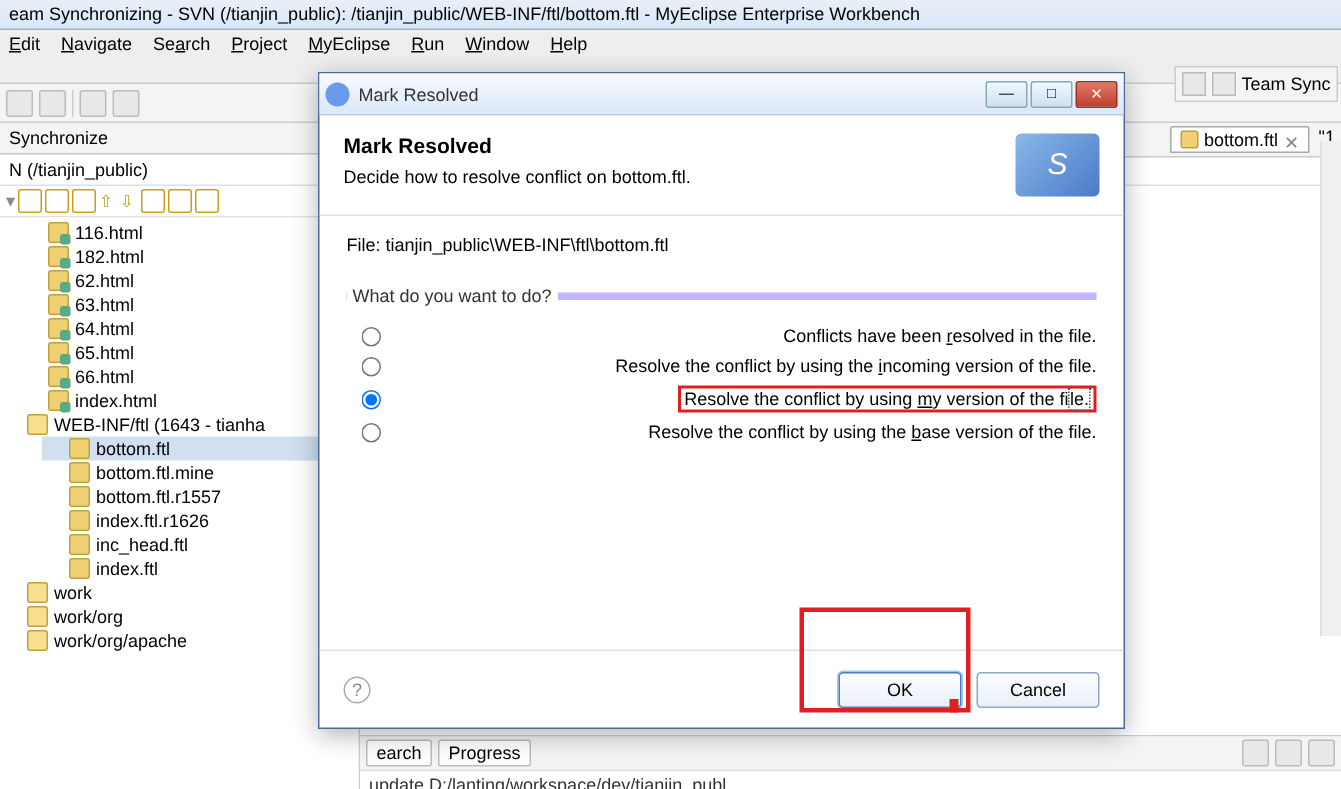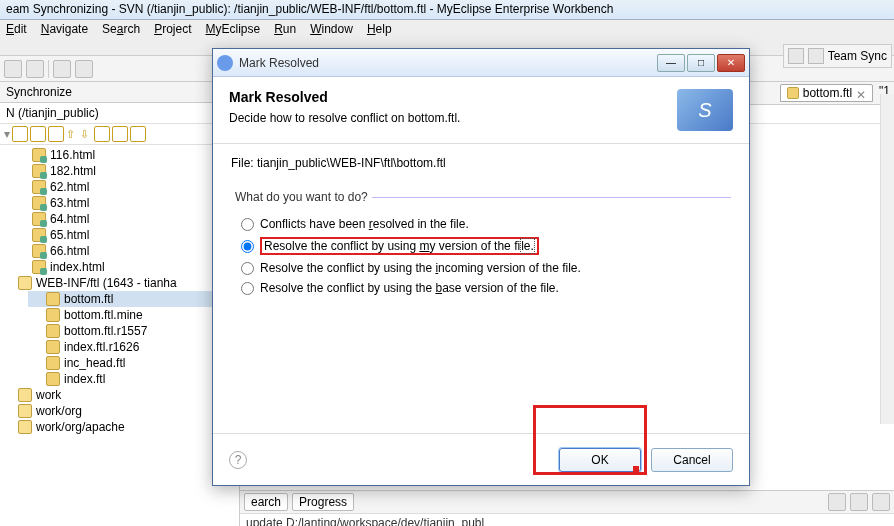--- a/index.html
+++ b/index.html
@@ -47,23 +47,23 @@
 .dlg-title-text { flex:1; color:#333;}
 .dlg-winbtns { display:flex; gap:2px;}
 .winbtn { width:28px; height:18px; border:1px solid #8aa; background:linear-gradient(#f0f8ff,#d0e0f0); border-radius:2px; display:flex; align-items:center; justify-content:center; font-size:10px;}
 .winbtn.close { background:linear-gradient(#e07a6a,#c04030); border-color:#a03020; color:#fff;}
 .dlg-header { display:flex; padding:12px 16px; border-bottom:1px solid #ddd; gap: 10px;}
 .dlg-header-text { flex:1;}
 .dlg-header h2 { font-size:14px; font-weight:bold; margin-bottom:6px;}
 .dlg-header-icon { width:56px;height:42px; background:linear-gradient(135deg,#8ab8e8,#4a7ac8); border-radius:4px; font-style:italic; color:#fff; display:flex; align-items:center; justify-content:center; font-size:20px;}
 .dlg-body { flex:1; padding:12px 18px; }
 .dlg-file { margin-bottom:14px;}
-.dlg-group { border:none; border-top:1px solid #c4b5fd; padding:10px 0 0 0; margin-top:20px;}
+.dlg-group { border:none; border-top:5px solid #c4b5fd; padding:10px 0 0 0; margin-top:20px;}
 .dlg-group legend { padding:0 4px; color:#333;}
-.dlg-radio { display:flex; align-items:center; gap:6px; padding:3px 0 3px 10px;}
+.dlg-radio { display:flex; align-items:center; gap:6px; padding:3px 0 3px 10px;justify-content:space-between;}
 .dlg-radio input { margin:0;}
 .hl-red { border:2px solid #e02020; padding:0 2px; display:inline-block;}
 .dlg-footer { height:52px; border-top:1px solid #ddd; display:flex; align-items:center; padding:0 16px; gap: 10px;}
 .help-ic { width:18px;height:18px; border:1px solid #aaa; border-radius:50%; color:#888; display:flex; align-items:center; justify-content:center;}
 .dlg-footer .spacer { flex:1;}
 .btn { min-width:82px; height:24px; border:1px solid #8aa8c8; background:linear-gradient(#fdfdfd,#e8f0f8); border-radius:3px; cursor:default;}
 .btn.default { border:1px solid #4a7ac8; box-shadow:0 0 0 1px #a0c8f0;}
 .red-box-ok { position:absolute; border:3px solid #e02020; left:533px; top:405px; width:114px; height:70px; pointer-events:none;}
 .red-sq { position:absolute; left:633px; top:466px; width:6px; height:9px; background:#e02020;}
 .perspective { position:absolute; right:2px; top:44px; height:24px; display:flex; align-items:center; gap:4px; padding:0 4px; background:#f4f4f4; border:1px solid #ccc;}
@@ -248,26 +248,26 @@
   </div>
   <div class="dlg-body">
     <div class="dlg-file">File: tianjin_public\WEB-INF\ftl\bottom.ftl</div>
     <fieldset class="dlg-group">
       <legend>What do you want to do?</legend>
       <label class="dlg-radio">
         <input type="radio" name="r" style="">
         <span>Conflicts have been <u>r</u>esolved in the file.</span>
       </label>
       <label class="dlg-radio">
+        <input type="radio" name="r" style="">
+        <span>Resolve the conflict by using the <u>i</u>ncoming version of the file.</span>
+      </label>
+      <label class="dlg-radio">
         <input type="radio" name="r" checked="" style="">
         <span class="hl-red">Resolve the conflict by using <u>m</u>y version of the fi<span style="border:1px dotted #555">le.</span></span>
-      </label>
-      <label class="dlg-radio">
-        <input type="radio" name="r" style="">
-        <span>Resolve the conflict by using the <u>i</u>ncoming version of the file.</span>
       </label>
       <label class="dlg-radio">
         <input type="radio" name="r" style="">
         <span>Resolve the conflict by using the <u>b</u>ase version of the file.</span>
       </label>
     </fieldset>
   </div>
   <div class="dlg-footer">
     <div class="help-ic">?</div>
     <div class="spacer"></div>

